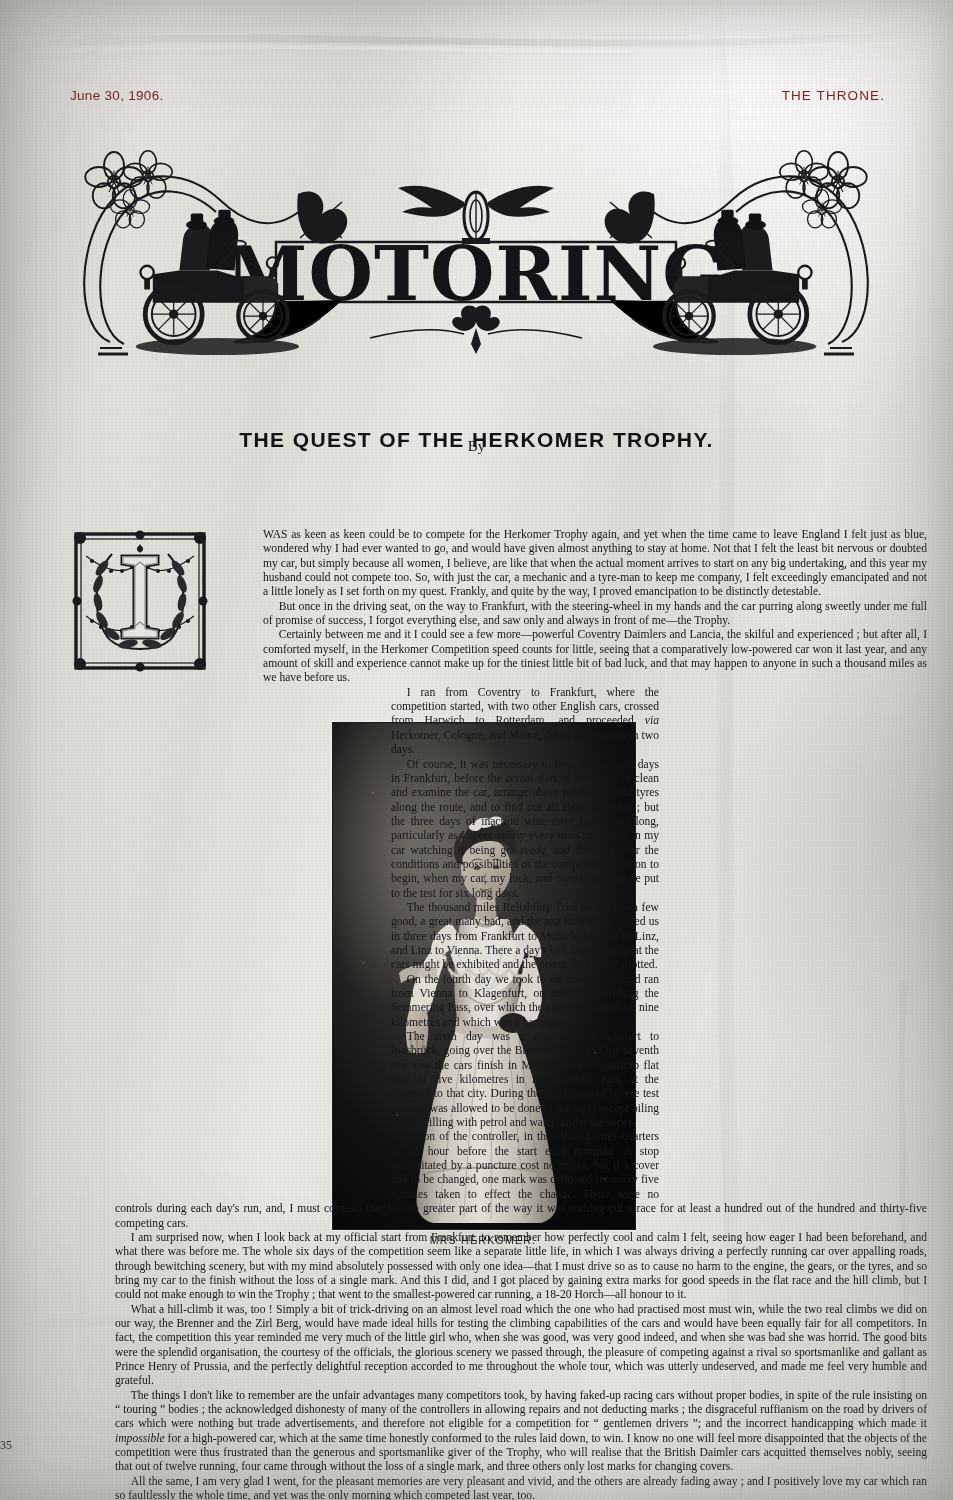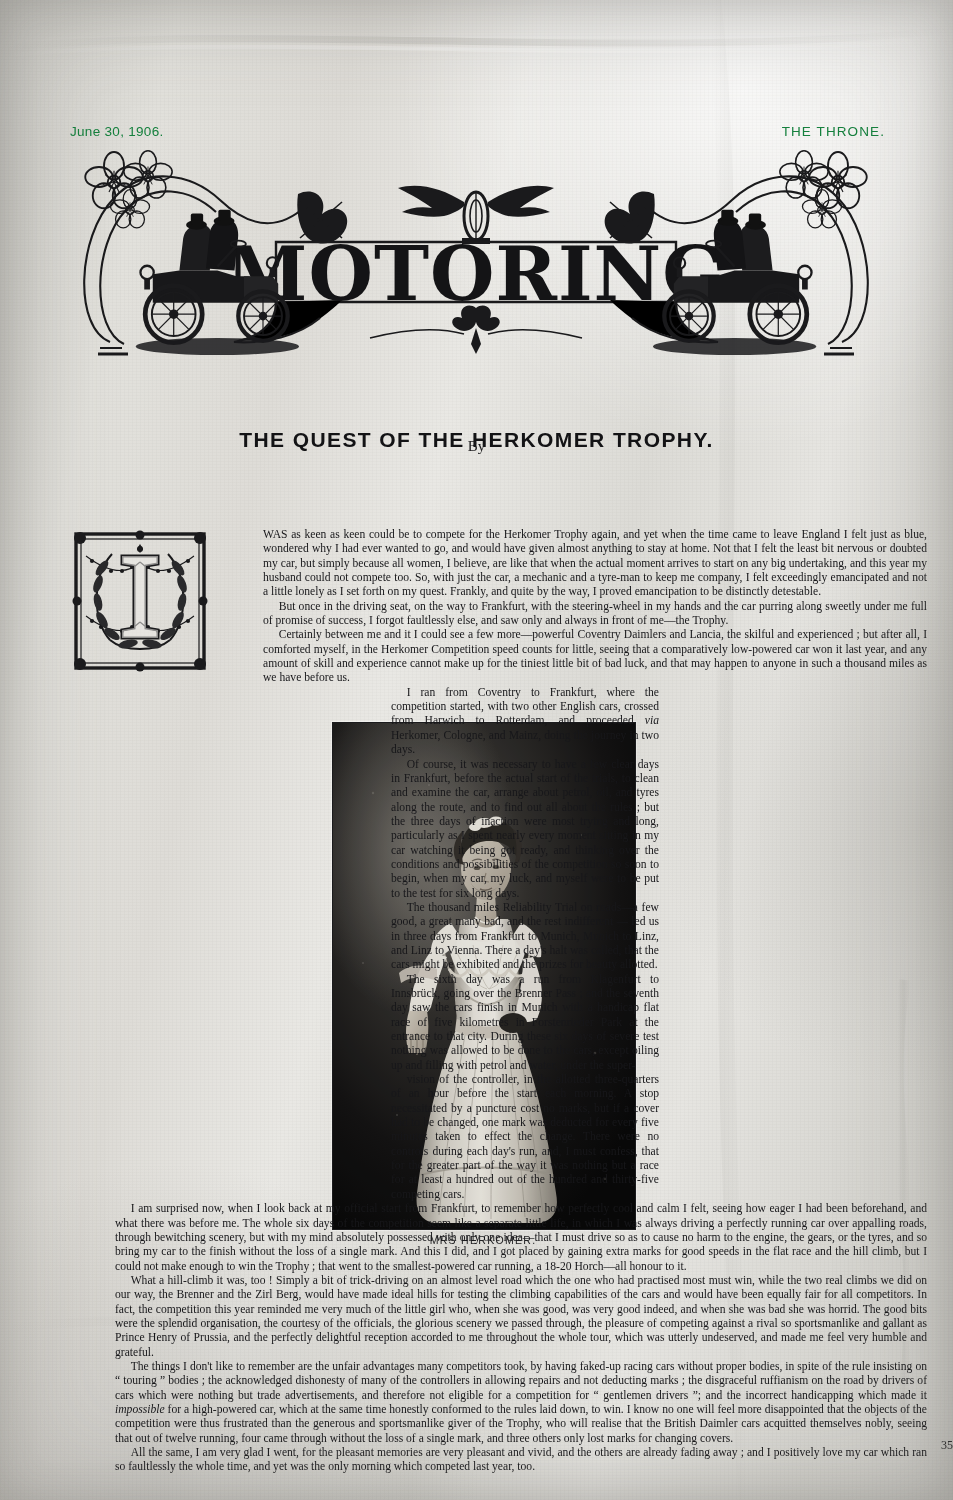--- a/index.html
+++ b/index.html
@@ -26,21 +26,21 @@
       repeating-linear-gradient(90deg, rgba(120,118,112,.05) 0 1px, rgba(0,0,0,0) 1px 4px);
   }
   #creases{position:absolute;inset:0;pointer-events:none;}
   #vig{
     position:absolute;inset:0;pointer-events:none;
     box-shadow:inset 0 0 110px rgba(90,88,82,.34), inset 0 0 38px rgba(90,88,82,.18);
   }
   #sheet{position:absolute;inset:0;}
 
   
-  .runhead{position:absolute;top:88px;font-family:"Liberation Sans",sans-serif;font-size:13.5px;color:#15803d;letter-spacing:.3px;margin-top:36px;}
+  .runhead{position:absolute;top:88px;font-family:"Liberation Sans",sans-serif;font-size:13.5px;color:#7f1d1d;letter-spacing:.3px;}
   .runhead.l{left:70px;}
   .runhead.r{right:68px;letter-spacing:1.1px;}
 
   
   #masthead{position:absolute;left:70px;top:142px;width:812px;height:235px;}
   #masthead svg{display:block;width:100%;height:100%;}
 
   
   #title{
     position:absolute;left:0;right:0;top:388px;text-align:center;
@@ -73,21 +73,21 @@
   #dropcap svg{display:block;width:100%;height:100%;}
 
   
   #photo{position:absolute;left:332px;top:722px;width:302px;height:506px;
     border:1.5px solid #1b1b1d;box-shadow:0 0 0 1px rgba(255,255,255,.35);
     overflow:hidden;background:#111;}
   #photo svg{display:block;width:100%;height:100%;}
   #caption{position:absolute;left:332px;top:1234px;width:302px;text-align:center;
     font-family:"Liberation Sans",sans-serif;font-size:10.5px;letter-spacing:1.3px;color:#232325;}
 
-  #pageno{position:absolute;left:0;right:0;top:1438px;text-align:right;font-size:12px;color:#232325;}
+  #pageno{position:absolute;left:0;right:0;top:1438px;text-align:left;font-size:12px;color:#232325;}
 </style>
 </head>
 <body>
 
 <div id="paper"></div>
 <div id="grain"></div>
 
 <svg id="creases" viewBox="0 0 953 1500" preserveAspectRatio="none">
   <defs>
     <linearGradient id="cg" x1="0" y1="0" x2="1" y2="0">
@@ -451,29 +451,30 @@
           <circle cx="216" cy="430" r="1"></circle>
       </g>
       <rect width="302" height="506" fill="#0a0a0a" opacity=".07"></rect>
     </svg>
   </div>
   <div id="caption">MRS  HERKOMER.</div>
 
   <div id="body">
     <div class="blk-dropcap"></div>
     <p class="noind">WAS as keen as keen could be to compete for the Herkomer Trophy again, and yet when the time came to leave England I felt just as blue, wondered why I had ever wanted to go, and would have given almost anything to stay at home.  Not that I felt the least bit nervous or doubted my car, but simply because all women, I believe, are like that when the actual moment arrives to start on any big undertaking, and this year my husband could not compete too.  So, with just the car, a mechanic and a tyre-man to keep me company, I felt exceedingly emancipated and not a little lonely as I set forth on my quest.  Frankly, and quite by the way, I proved emancipation to be distinctly detestable.</p>
-    <p>But once in the driving seat, on the way to Frankfurt, with the steering-wheel in my hands and the car purring along sweetly under me full of promise of success, I forgot faultlessly else, and saw only and always in front of me—the Trophy.</p>
+    <p>But once in the driving seat, on the way to Frankfurt, with the steering-wheel in my hands and the car purring along sweetly under me full of promise of success, I forgot everything else, and saw only and always in front of me—the Trophy.</p>
     <p>Certainly between me and it I could see a few more—powerful Coventry Daimlers and Lancia, the skilful and experienced ; but after all, I comforted myself, in the Herkomer Competition speed counts for little, seeing that a comparatively low-powered car won it last year, and any amount of skill and experience cannot make up for the tiniest little bit of bad luck, and that may happen to anyone in such a thousand miles as we have before us.</p>
 
     <div class="blk-photo-l"></div>
     <div class="blk-photo-r"></div>
 
     <p><span>I ran from Coventry to Frankfurt, where the competition started, with two other English cars, crossed from Harwich to Rotterdam, and proceeded </span><span class="ital">via</span><span> Herkomer, Cologne, and Mainz, doing the journey in two days.</span></p>
     <p>Of course, it was necessary to have a few clear days in Frankfurt, before the actual start of the trials, to clean and examine the car, arrange about petrol, oil, and tyres along the route, and to find out all about the rules ; but the three days of inaction were most trying and long, particularly as I spent nearly every moment sitting in my car watching it being got ready, and thinking over the conditions and possibilities of the competition so soon to begin, when my car, my luck, and myself were to be put to the test for six long days.</p>
     <p>The thousand miles Reliability Trial on roads—a few good, a great many bad, and the rest indifferent — led us in three days from Frankfurt to Munich, Munich to Linz, and Linz to Vienna.  There a day's halt was called, that the cars might be exhibited and the prizes for beauty allotted.</p>
+    <p>On the fourth day we took to the road again, and ran from Vienna to Klagenfurt, on the way climbing the Semmering Pass, over which the cars were timed for nine kilometres and which was a handicap.</p>
     <p>The sixth day was a run from Klagenfurt to Innsbrück, going over the Brenner Pass ; and the seventh day saw the cars finish in Munich with a handicap flat race of five kilometres in Forstenrieder Park at the entrance to that city.  During these six days of severe test nothing was allowed to be done to the cars, except oiling up and filling with petrol and water, under the super-</p>
     <p>vision of the controller, in the allotted three-quarters of an hour before the start each morning.  A stop necessitated by a puncture cost no marks, but if a cover had to be changed, one mark was deducted for every five minutes taken to effect the change.  There were no controls during each day's run, and, I must confess, that for the greater part of the way it was nothing but a race for at least a hundred out of the hundred and thirty-five competing cars.</p>
     <p>I am surprised now, when I look back at my official start from Frankfurt, to remember how perfectly cool and calm I felt, seeing how eager I had been beforehand, and what there was before me.  The whole six days of the competition seem like a separate little life, in which I was always driving a perfectly running car over appalling roads, through bewitching scenery, but with my mind absolutely possessed with only one idea—that I must drive so as to cause no harm to the engine, the gears, or the tyres, and so bring my car to the finish without the loss of a single mark.  And this I did, and I got placed by gaining extra marks for good speeds in the flat race and the hill climb, but I could not make enough to win the Trophy ; that went to the smallest-powered car running, a 18-20 Horch—all honour to it.</p>
     <p>What a hill-climb it was, too !  Simply a bit of trick-driving on an almost level road which the one who had practised most must win, while the two real climbs we did on our way, the Brenner and the Zirl Berg, would have made ideal hills for testing the climbing capabilities of the cars and would have been equally fair for all competitors.  In fact, the competition this year reminded me very much of the little girl who, when she was good, was very good indeed, and when she was bad she was horrid.  The good bits were the splendid organisation, the courtesy of the officials, the glorious scenery we passed through, the pleasure of competing against a rival so sportsmanlike and gallant as Prince Henry of Prussia, and the perfectly delightful reception accorded to me throughout the whole tour, which was utterly undeserved, and made me feel very humble and grateful.</p>
     <p><span>The things I don't like to remember are the unfair advantages many competitors took, by having faked-up racing cars without proper bodies, in spite of the rule insisting on “ touring ” bodies ; the acknowledged dishonesty of many of the controllers in allowing repairs and not deducting marks ; the disgraceful ruffianism on the road by drivers of cars which were nothing but trade advertisements, and therefore not eligible for a competition for “ gentlemen drivers ”; and the incorrect handicapping which made it </span><span class="ital">impossible</span><span> for a high-powered car, which at the same time honestly conformed to the rules laid down, to win.  I know no one will feel more disappointed that the objects of the competition were thus frustrated than the generous and sportsmanlike giver of the Trophy, who will realise that the British Daimler cars acquitted themselves nobly, seeing that out of twelve running, four came through without the loss of a single mark, and three others only lost marks for changing covers.</span></p>
     <p>All the same, I am very glad I went, for the pleasant memories are very pleasant and vivid, and the others are already fading away ; and I positively love my car which ran so faultlessly the whole time, and yet was the only morning which competed last year, too.</p>
   </div>
 
   <div id="pageno">35</div>
 </div>

